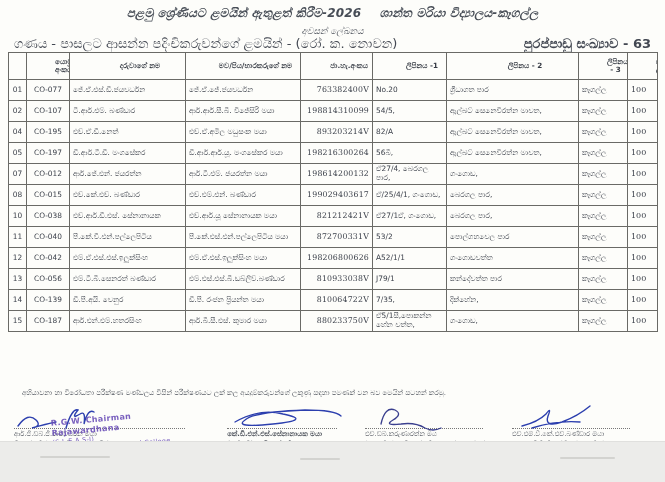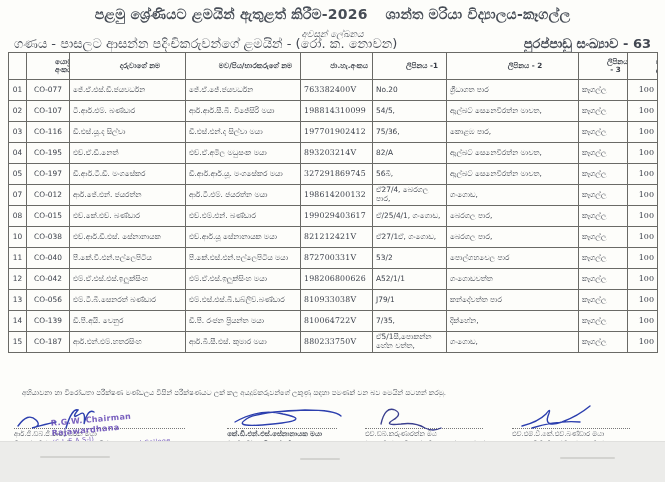--- a/index.html
+++ b/index.html
@@ -9,42 +9,42 @@
     font-family:"DejaVu Sans","Liberation Sans",sans-serif;
     color:#3a3f47;
     -webkit-font-smoothing:antialiased;
   }
   .page{position:absolute;inset:0;background:#fdfdfa;}
   .scan-strip{position:absolute;left:0;right:0;bottom:0;height:40px;background:#ececea;border-top:1px solid #e0e0de;}
   .smudge{position:absolute;height:2px;background:#c9c9c5;border-radius:2px;opacity:.7;}
 
   
   .hdr{position:absolute;top:6px;left:0;right:0;text-align:center;}
-  .hdr .title{font-size:14px;font-weight:bold;color:#474d56;letter-spacing:.2px;}
+  .hdr .title{font-size:12px;font-style:italic;font-weight:bold;color:#474d56;letter-spacing:.2px;}
   .hdr .title .school{margin-left:18px;}
   .hdr .subtitle{font-size:9px;font-style:italic;color:#50555e;margin-top:6px;}
   .meta{position:absolute;top:36px;left:14px;right:14px;font-size:13px;color:#434852;display:flex;justify-content:space-between;}
   .meta .vac{font-weight:bold;}
 
   
   table.roster{
     position:absolute;top:52px;left:8px;
     border-collapse:collapse;table-layout:fixed;width:649px;
     font-size:7.4px;color:#3c414b;
   }
   table.roster th,table.roster td{
     border:1px solid #6a6a66;
     padding:1px 3px;vertical-align:middle;overflow:hidden;
   }
   table.roster th{font-weight:bold;text-align:center;font-size:7.2px;color:#363b44;height:24px;line-height:1.15;padding-left:28px;}
   table.roster td{height:18px;line-height:1.2;}
   th.rot div{writing-mode:vertical-rl;transform:rotate(180deg);margin:0 auto;font-size:6.3px;line-height:1;}
   td.c{text-align:center;}
-  td.num{font-family:"DejaVu Serif","Liberation Serif",serif;font-size:7.8px;text-align:left;letter-spacing:.2px;}
-  td.marks{text-align:right;font-family:"DejaVu Serif","Liberation Serif",serif;font-size:8px;}
+  td.num{font-family:"DejaVu Serif","Liberation Serif",serif;font-size:7.8px;text-align:right;letter-spacing:.2px;}
+  td.marks{text-align:left;font-family:"DejaVu Serif","Liberation Serif",serif;font-size:8px;}
 
   
   .note{position:absolute;top:389px;left:22px;right:14px;font-size:7px;color:#474c55;}
   .sigrow{position:absolute;top:402px;left:14px;right:6px;display:flex;}
   .sigblock{position:relative;font-size:6.8px;color:#4a4f58;line-height:1.5;}
   .sb1{width:232px;}
   .sb2{width:150px;font-weight:bold;}
   .sb3{width:160px;}
   .sb4{width:160px;}
   .sigline{border-bottom:1px dotted #777;width:80%;position:relative;height:26px;}
@@ -118,50 +118,39 @@
       <td class="c">CO-107</td>
       <td>ටී.ආර්.එම්. බණ්ඩාර</td>
       <td>ආර්.ආර්.සී.බී. විජේසිරි මයා</td>
       <td class="num">198814310099</td>
       <td>54/5,</td>
       <td>ඇල්බට් සෙනෙවිරත්න මාවත,</td>
       <td>කෑගල්ල</td>
       <td class="marks">100</td>
     </tr>
 
-    <tr>
-      <td class="c">03</td>
-      <td class="c">CO-116</td>
-      <td>ඩී.එස්.යූ.ද සිල්වා</td>
-      <td>ඩී.එස්.එන්.ද සිල්වා මයා</td>
-      <td class="num">197701902412</td>
-      <td>75/36,</td>
-      <td>කොළඹ පාර,</td>
-      <td>කෑගල්ල</td>
-      <td class="marks">100</td>
-    </tr>
 
     <tr>
       <td class="c">04</td>
       <td class="c">CO-195</td>
       <td>එච්.ඒ.ඩී.නෙත්</td>
       <td>එච්.ඒ.අමිල මධුසංක මයා</td>
       <td class="num">893203214V</td>
       <td>82/A</td>
       <td>ඇල්බට් සෙනෙවිරත්න මාවත,</td>
       <td>කෑගල්ල</td>
       <td class="marks">100</td>
     </tr>
 
     <tr>
       <td class="c">05</td>
       <td class="c">CO-197</td>
       <td>ඩී.ආර්.ටී.ඩී. මංගසේකර</td>
       <td>ඩී.ආර්.ආර්.යූ. මංගසේකර මයා</td>
-      <td class="num">327291869745</td>
+      <td class="num">198216300264</td>
       <td>56බී,</td>
       <td>ඇල්බට් සෙනෙවිරත්න මාවත,</td>
       <td>කෑගල්ල</td>
       <td class="marks">100</td>
     </tr>
 
 
     <tr>
       <td class="c">07</td>
       <td class="c">CO-012</td>

